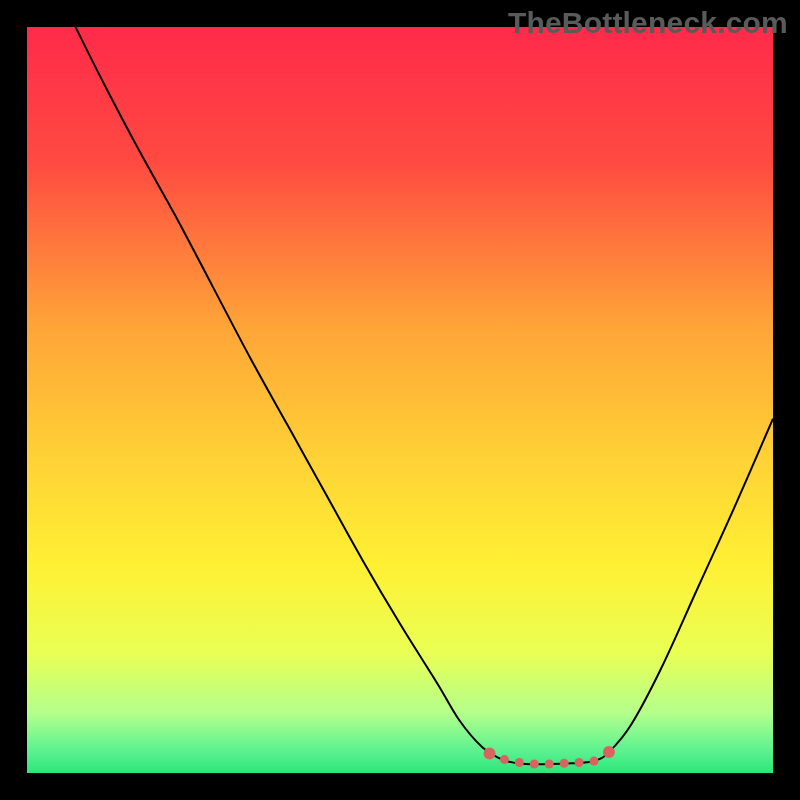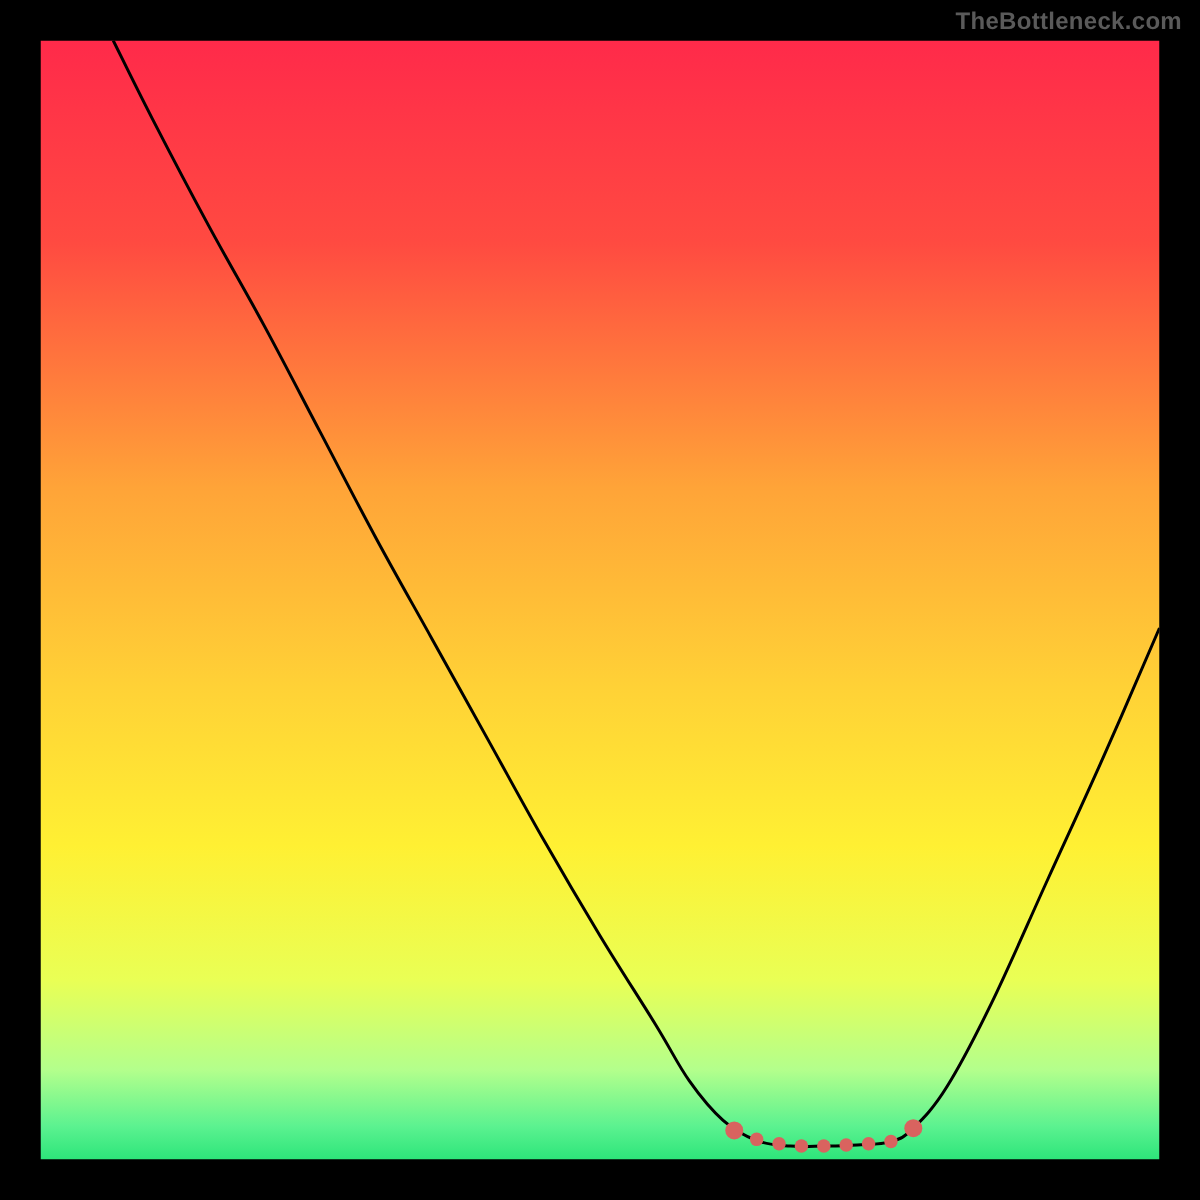--- a/index.html
+++ b/index.html
@@ -8,21 +8,21 @@
     position: relative;
     width: 800px;
     height: 800px;
     background: #000;
   }
   .watermark {
     position: absolute;
     top: 6px;
     right: 12px;
     font-family: Arial, Helvetica, sans-serif;
-    font-size: 16px;
+    font-size: 30px;
     font-weight: 600;
     color: #5a5a5a;
     letter-spacing: 0.2px;
     z-index: 10;
   }
   .plot-wrap {
     position: absolute;
     left: 27px;
     top: 27px;
     width: 746px;

